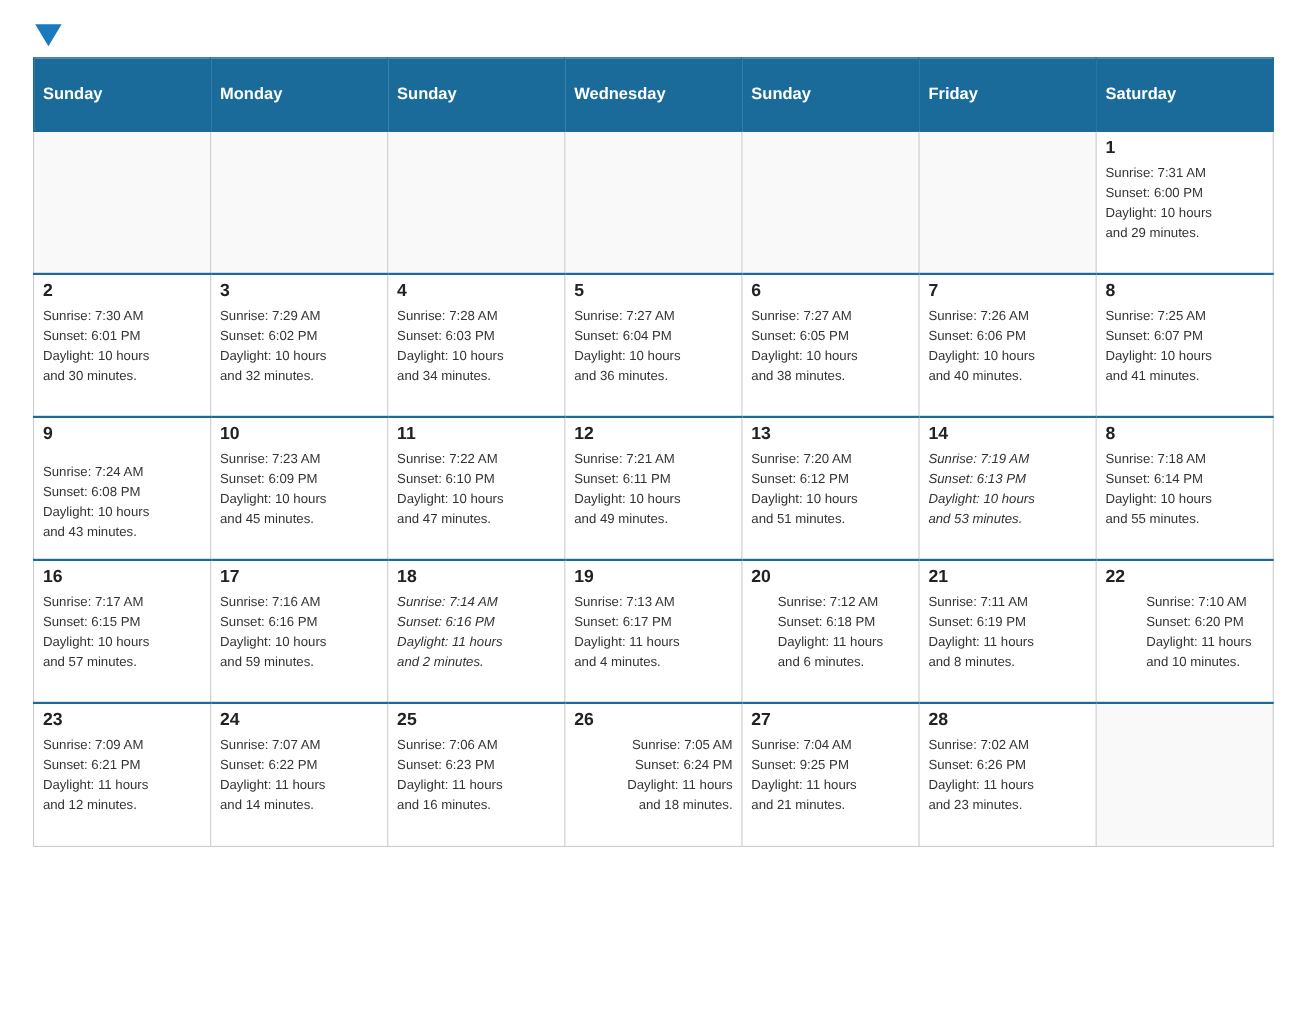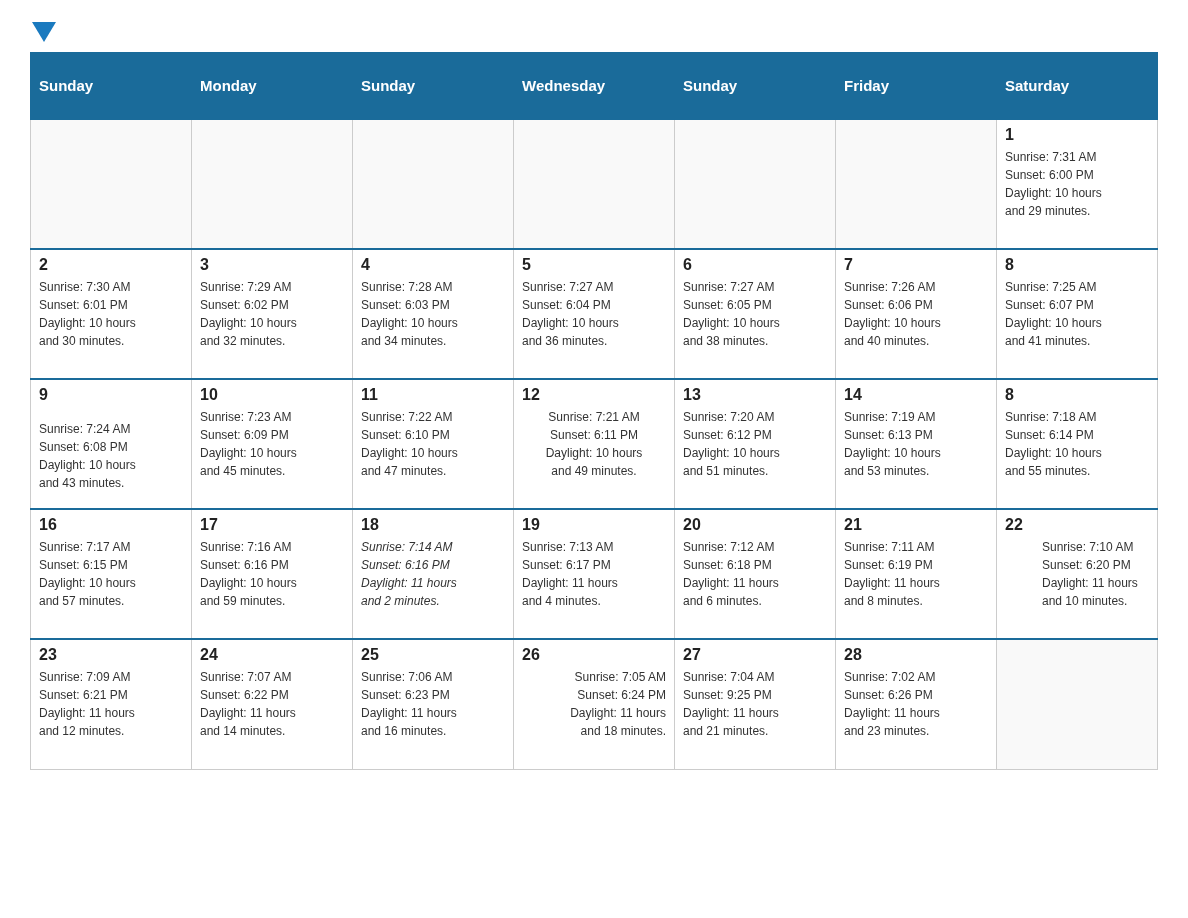--- a/index.html
+++ b/index.html
@@ -216,35 +216,35 @@
         </td>
         <td>
           <span class="day-number">11</span>
           <div class="day-info" style="white-space: pre-line;">Sunrise: 7:22 AM
 Sunset: 6:10 PM
 Daylight: 10 hours
 and 47 minutes.</div>
         </td>
         <td>
           <span class="day-number">12</span>
-          <div class="day-info" style="white-space: pre-line; text-align: center;">Sunrise: 7:21 AM
+          <div class="day-info" style="white-space: pre-line;">Sunrise: 7:21 AM
 Sunset: 6:11 PM
 Daylight: 10 hours
 and 49 minutes.</div>
         </td>
         <td>
           <span class="day-number">13</span>
           <div class="day-info" style="white-space: pre-line;">Sunrise: 7:20 AM
 Sunset: 6:12 PM
 Daylight: 10 hours
 and 51 minutes.</div>
         </td>
         <td>
           <span class="day-number">14</span>
-          <div class="day-info" style="white-space: pre-line;">Sunrise: 7:19 AM
+          <div class="day-info" style="white-space: pre-line; font-style: italic;">Sunrise: 7:19 AM
 Sunset: 6:13 PM
 Daylight: 10 hours
 and 53 minutes.</div>
         </td>
         <td>
           <span class="day-number">8</span>
           <div class="day-info" style="white-space: pre-line;">Sunrise: 7:18 AM
 Sunset: 6:14 PM
 Daylight: 10 hours
 and 55 minutes.</div>
@@ -274,21 +274,21 @@
         </td>
         <td>
           <span class="day-number">19</span>
           <div class="day-info" style="white-space: pre-line;">Sunrise: 7:13 AM
 Sunset: 6:17 PM
 Daylight: 11 hours
 and 4 minutes.</div>
         </td>
         <td>
           <span class="day-number">20</span>
-          <div class="day-info" style="white-space: pre-line;">Sunrise: 7:12 AM
+          <div class="day-info" style="white-space: pre-line; margin-left: 24px;">Sunrise: 7:12 AM
 Sunset: 6:18 PM
 Daylight: 11 hours
 and 6 minutes.</div>
         </td>
         <td>
           <span class="day-number">21</span>
           <div class="day-info" style="white-space: pre-line;">Sunrise: 7:11 AM
 Sunset: 6:19 PM
 Daylight: 11 hours
 and 8 minutes.</div>

